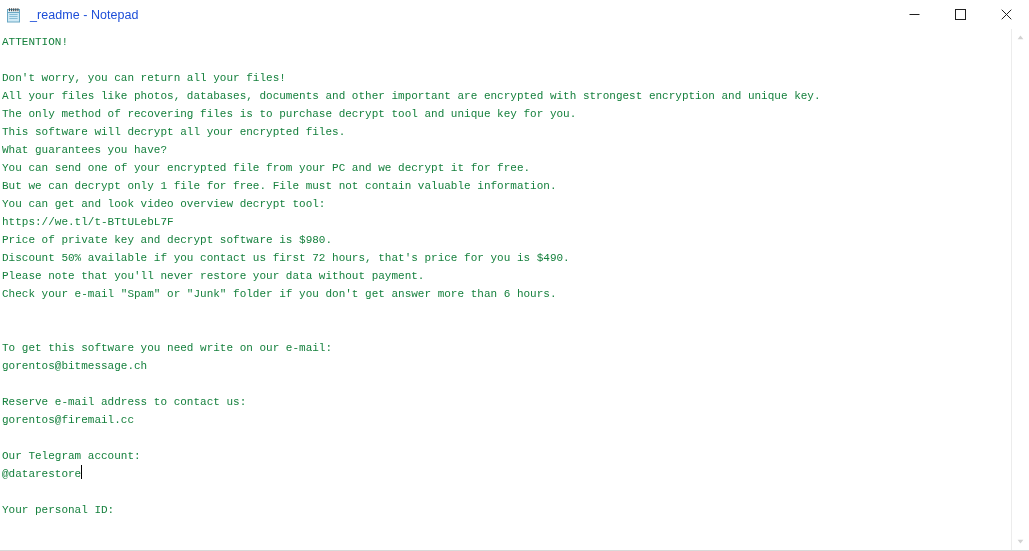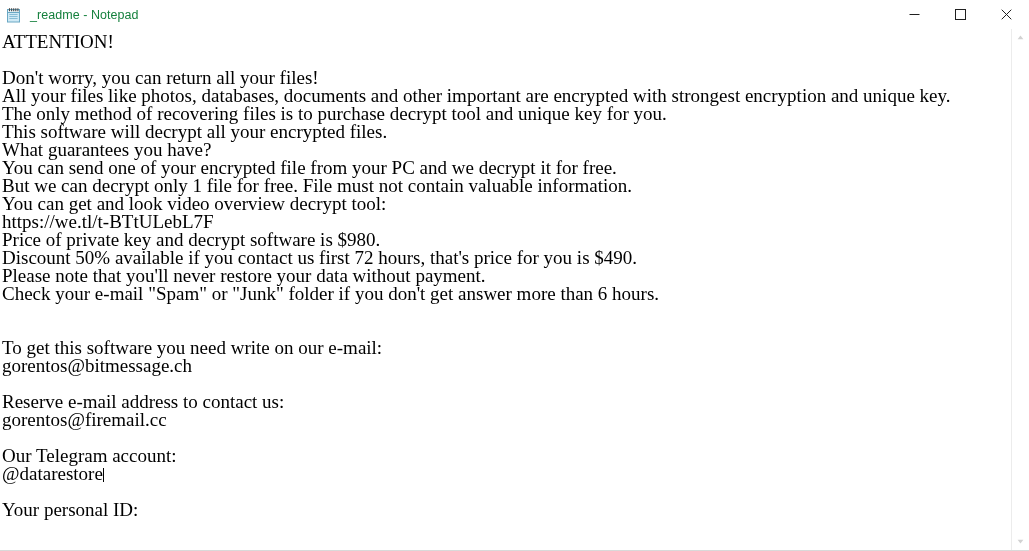--- a/index.html
+++ b/index.html
@@ -43,21 +43,21 @@
   .app-icon {
     width: 18px;
     height: 18px;
     position: relative;
     flex: 0 0 auto;
     margin-right: 7px;
   }
   .title-text {
     font-family: "Liberation Sans", sans-serif;
     font-size: 12.5px;
-    color: #15803d;
+    color: #1d4ed8;
     white-space: nowrap;
     letter-spacing: 0.05px;
   }
   .win-controls {
     display: flex;
     height: 29px;
     flex: 0 0 auto;
   }
   .win-btn {
     width: 46px;
@@ -99,24 +99,24 @@
     overflow: hidden;
     border-bottom: 1px solid #d9d9d9;
   }
   .editor {
     flex: 1 1 auto;
     position: relative;
     overflow: hidden;
     padding: 0;
   }
   .doc {
-    font-family: Liberation Serif, serif;
-    font-size: 19px;
+    font-family: Liberation Mono, monospace;
+    font-size: 11px;
     line-height: 18px;
-    color: #000000;
+    color: #15803d;
     white-space: pre;
     padding: 4px 0 0 2px;
     letter-spacing: 0px;
     position: relative;
   }
   .doc-line {
     height: 18px;
     white-space: pre;
     position: relative;
   }

